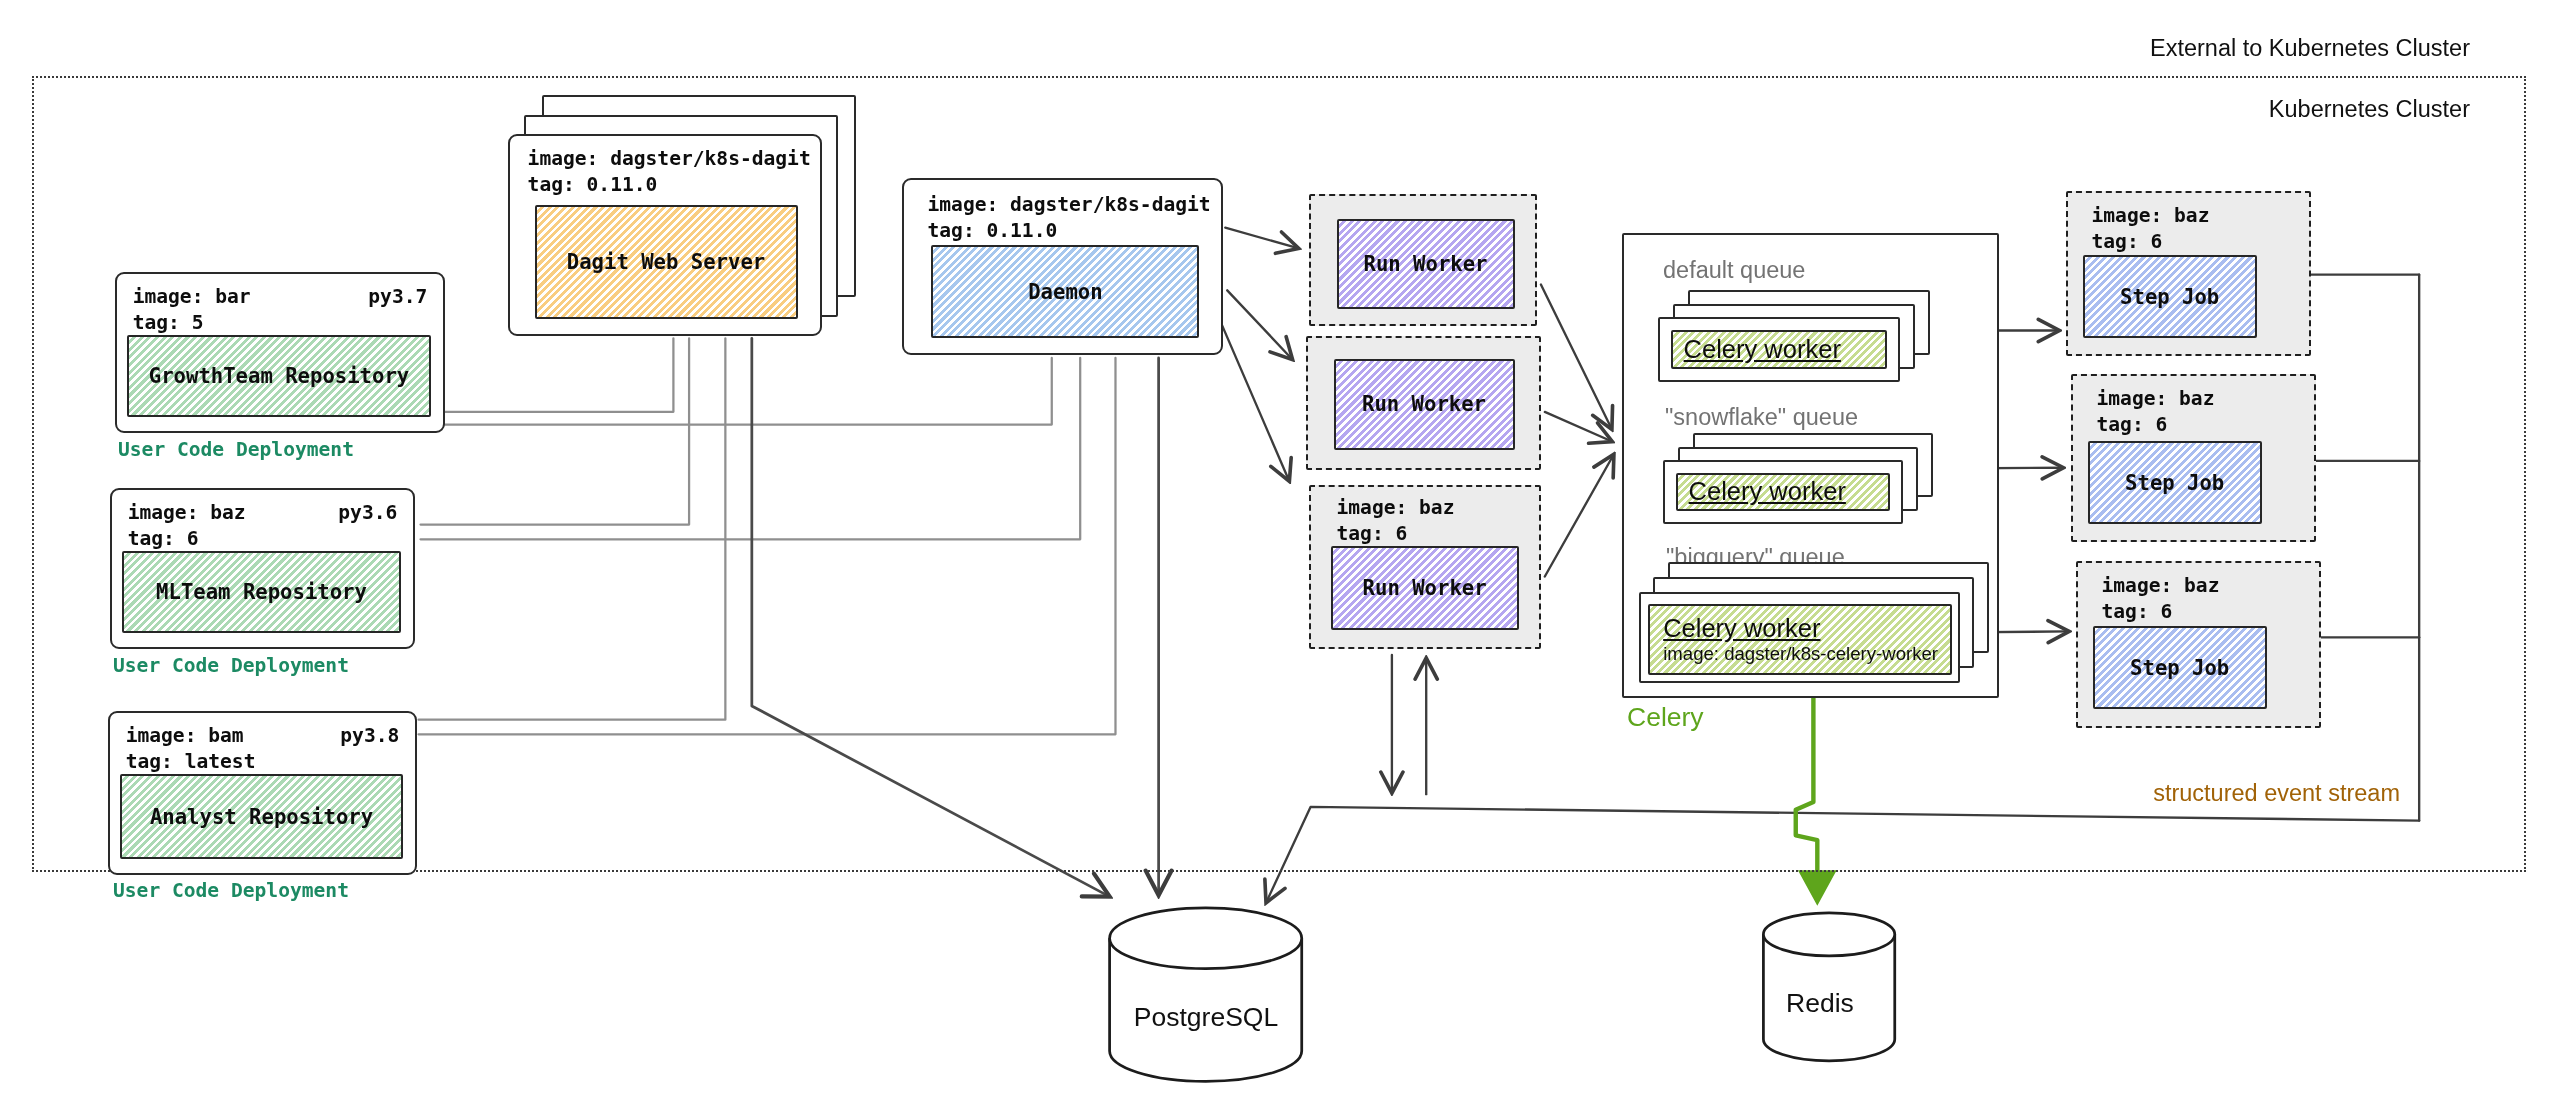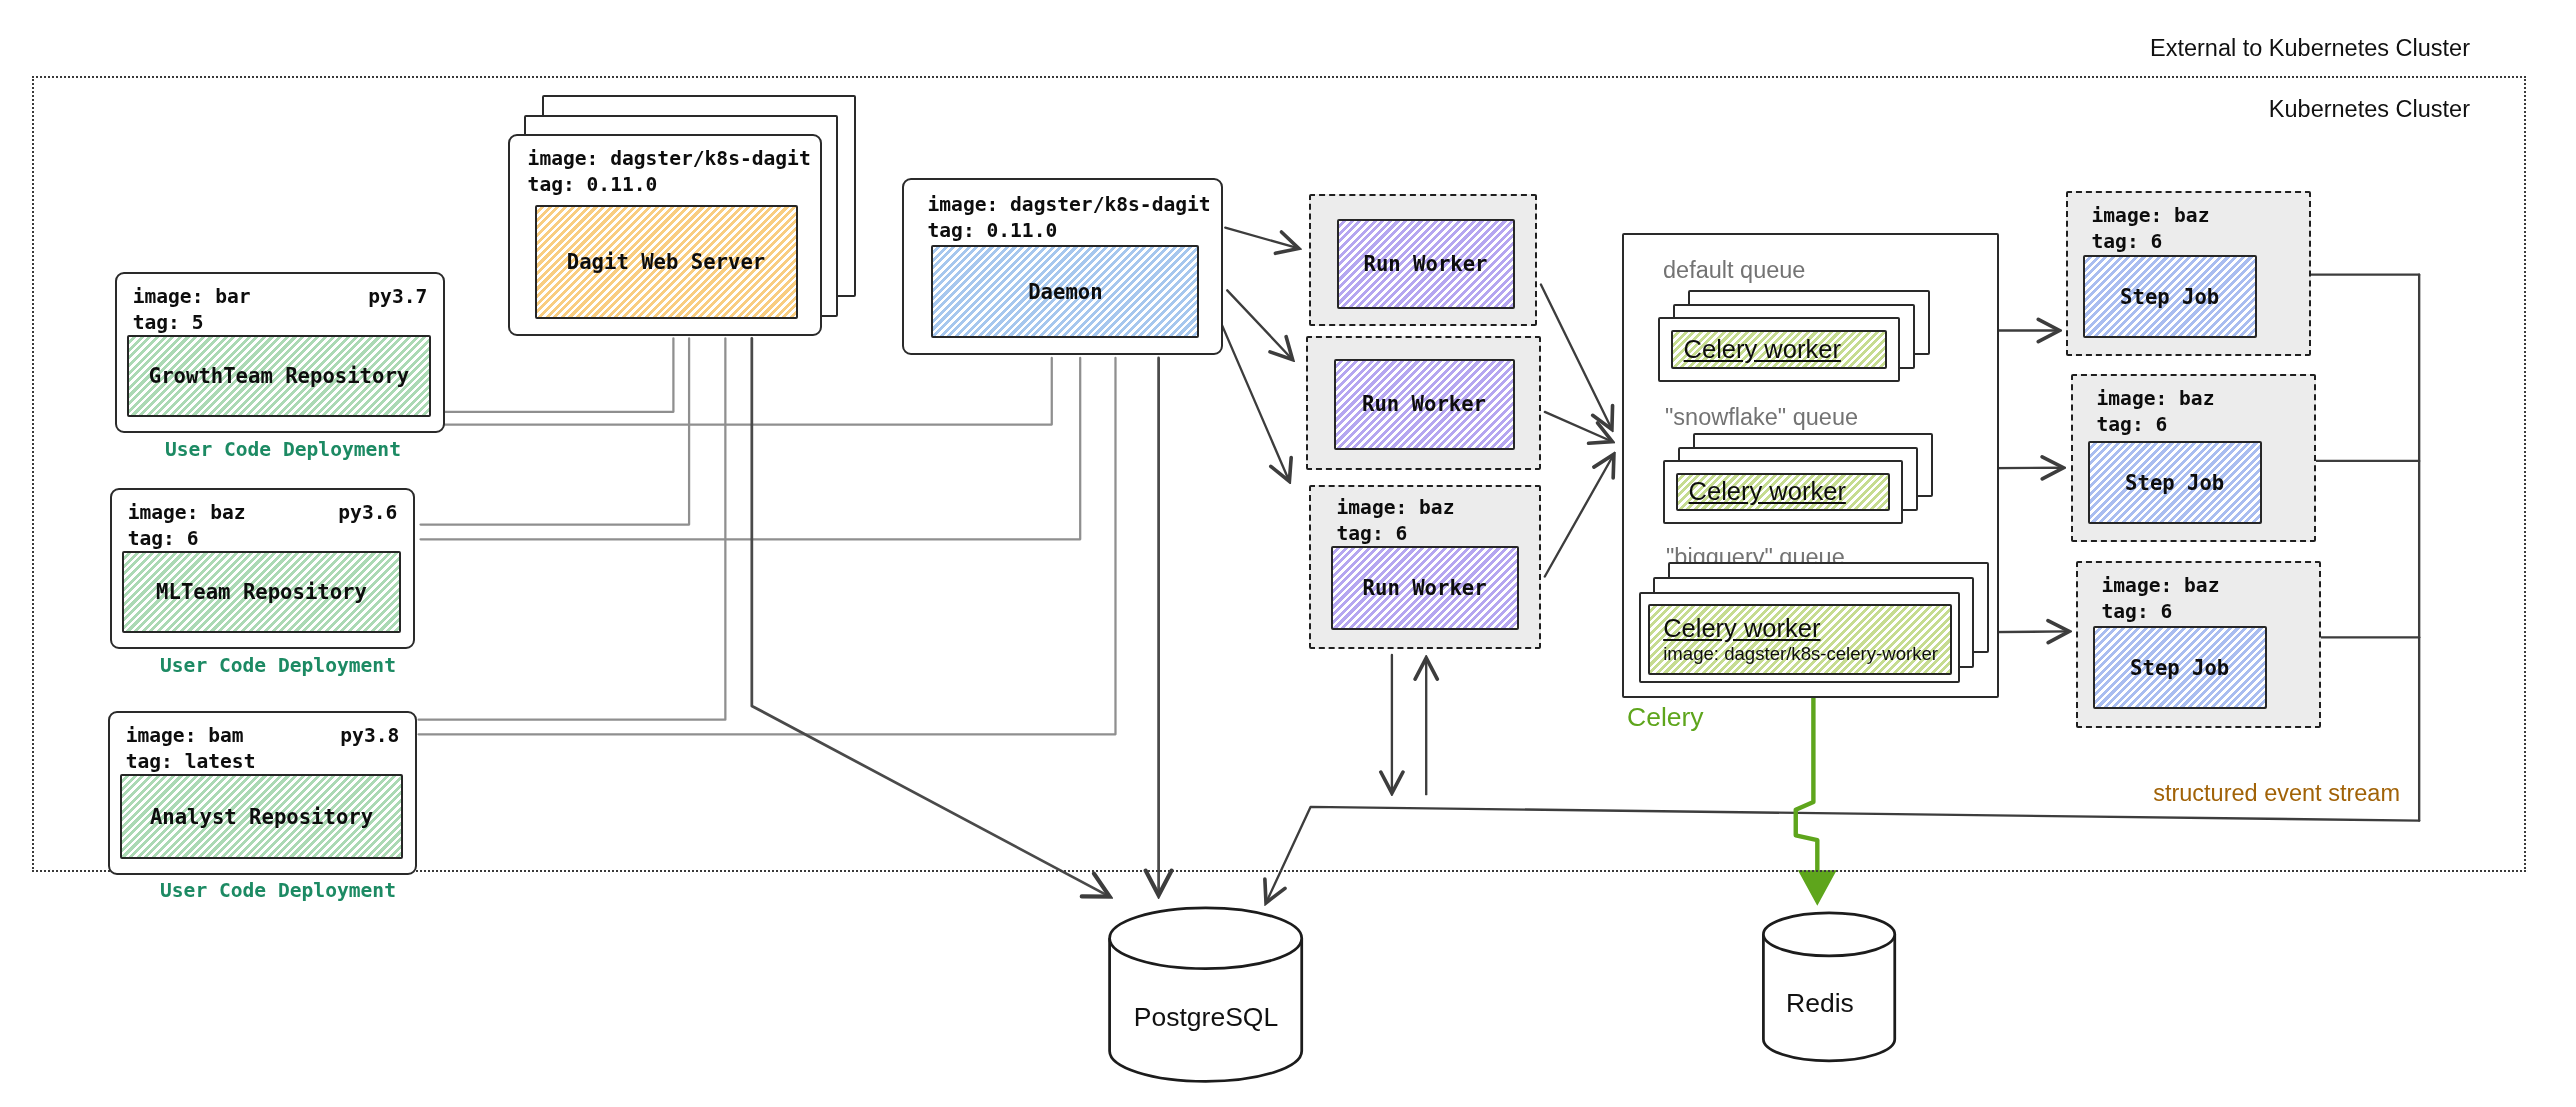--- a/index.html
+++ b/index.html
@@ -20,21 +20,21 @@
   .h-orange { background:repeating-linear-gradient(135deg,#ffffff 0 2.5px,#f9cd80 2.5px 5.4px); }
   .h-blue   { background:repeating-linear-gradient(135deg,#ffffff 0 2.5px,#a6c7ee 2.5px 5.4px); }
   .h-purple { background:repeating-linear-gradient(135deg,#ffffff 0 2.5px,#b5a6f0 2.5px 5.4px); }
   .h-peri   { background:repeating-linear-gradient(135deg,#ffffff 0 2.5px,#a9bdf0 2.5px 5.4px); }
   .h-lime   { background:repeating-linear-gradient(135deg,#ffffff 0 2.5px,#c6dc90 2.5px 5.4px); }
 
   
   .meta-row { display:flex; justify-content:space-between; padding:9.8px 15.7px 0 15.7px; }
   .mono, .meta-row span { font:bold 19.6px/1.35 "DejaVu Sans Mono", monospace; color:#0d0d0d; white-space:pre; }
   .meta2 { padding:0 15.7px; }
-  .caption { position:absolute; font:bold 19.6px "DejaVu Sans Mono", monospace; color:#1c8a63;margin-left:47px; }
+  .caption { position:absolute; font:bold 19.6px "DejaVu Sans Mono", monospace; color:#1c8a63; }
   .top-label { position:absolute; font:23.5px "Liberation Sans", sans-serif; color:#111; }
   .queue-title { position:absolute; font:23.5px "Liberation Sans", sans-serif; color:#737373; }
   .worker-text { font:25.5px "Liberation Sans", sans-serif; color:#0d0d0d;text-decoration:underline; }
   .worker-img  { font:18.6px "Liberation Sans", sans-serif; color:#0d0d0d; }
   .db-label { position:absolute; text-align:center; font:26.5px "Liberation Sans", sans-serif; color:#111; }
   .celery-label { position:absolute; font:26.5px "Liberation Sans", sans-serif; color:#5ea51c; }
   .event-label { position:absolute; font:23.5px "Liberation Sans", sans-serif; color:#a16207; text-align:right; }
 
   
   .cluster { position:absolute; left:32px; top:76px; width:2494px; height:796px;

